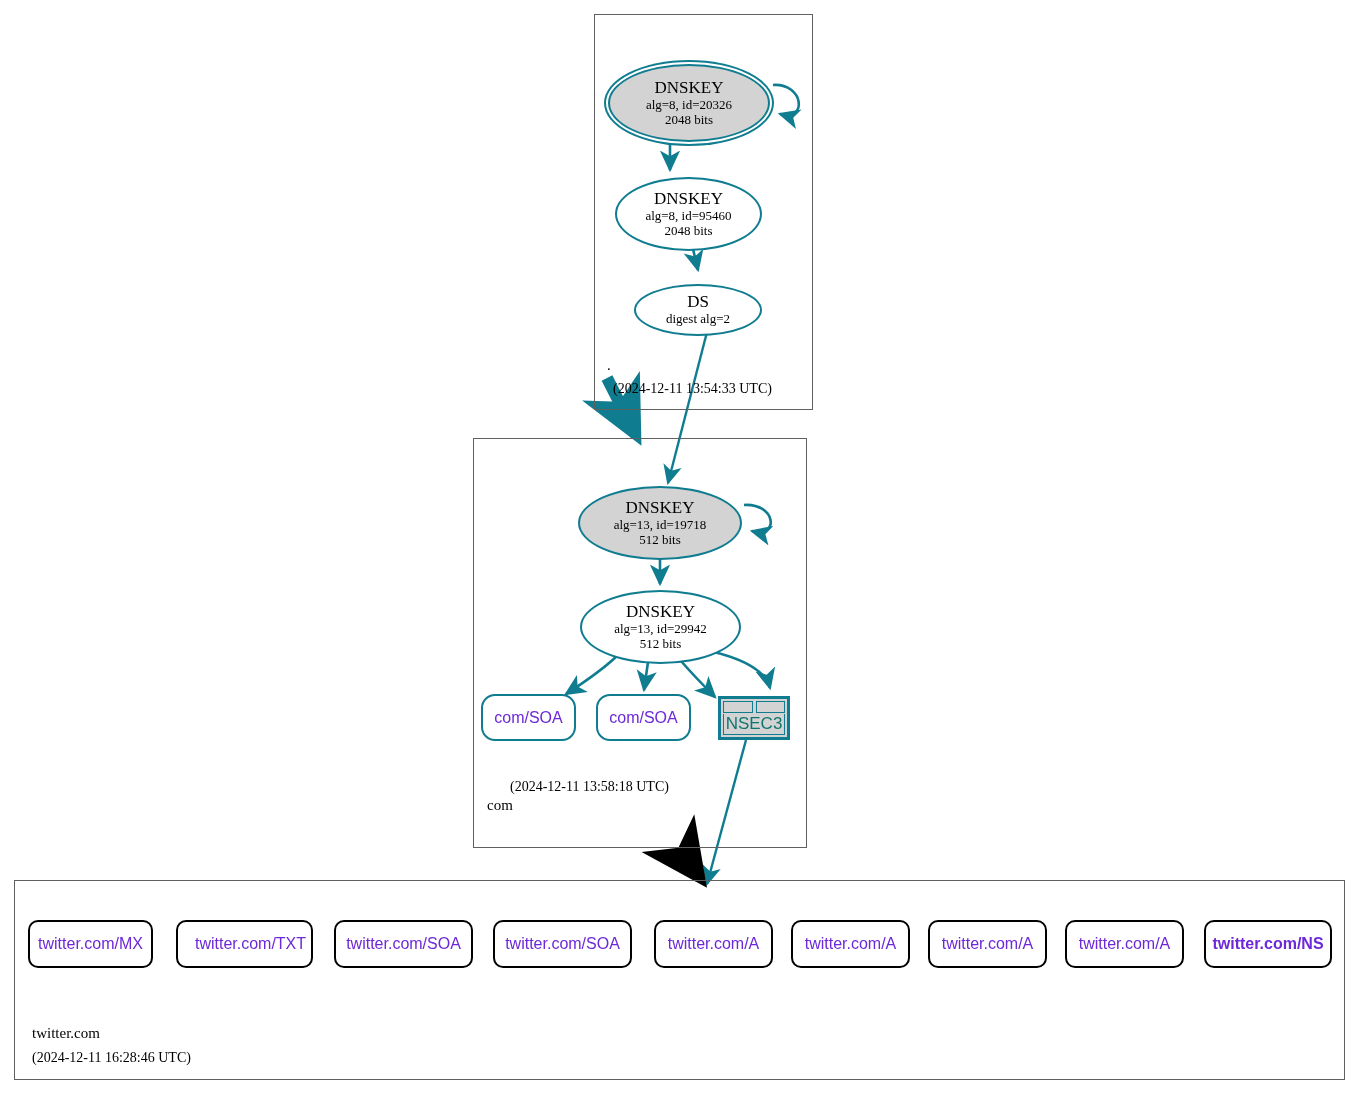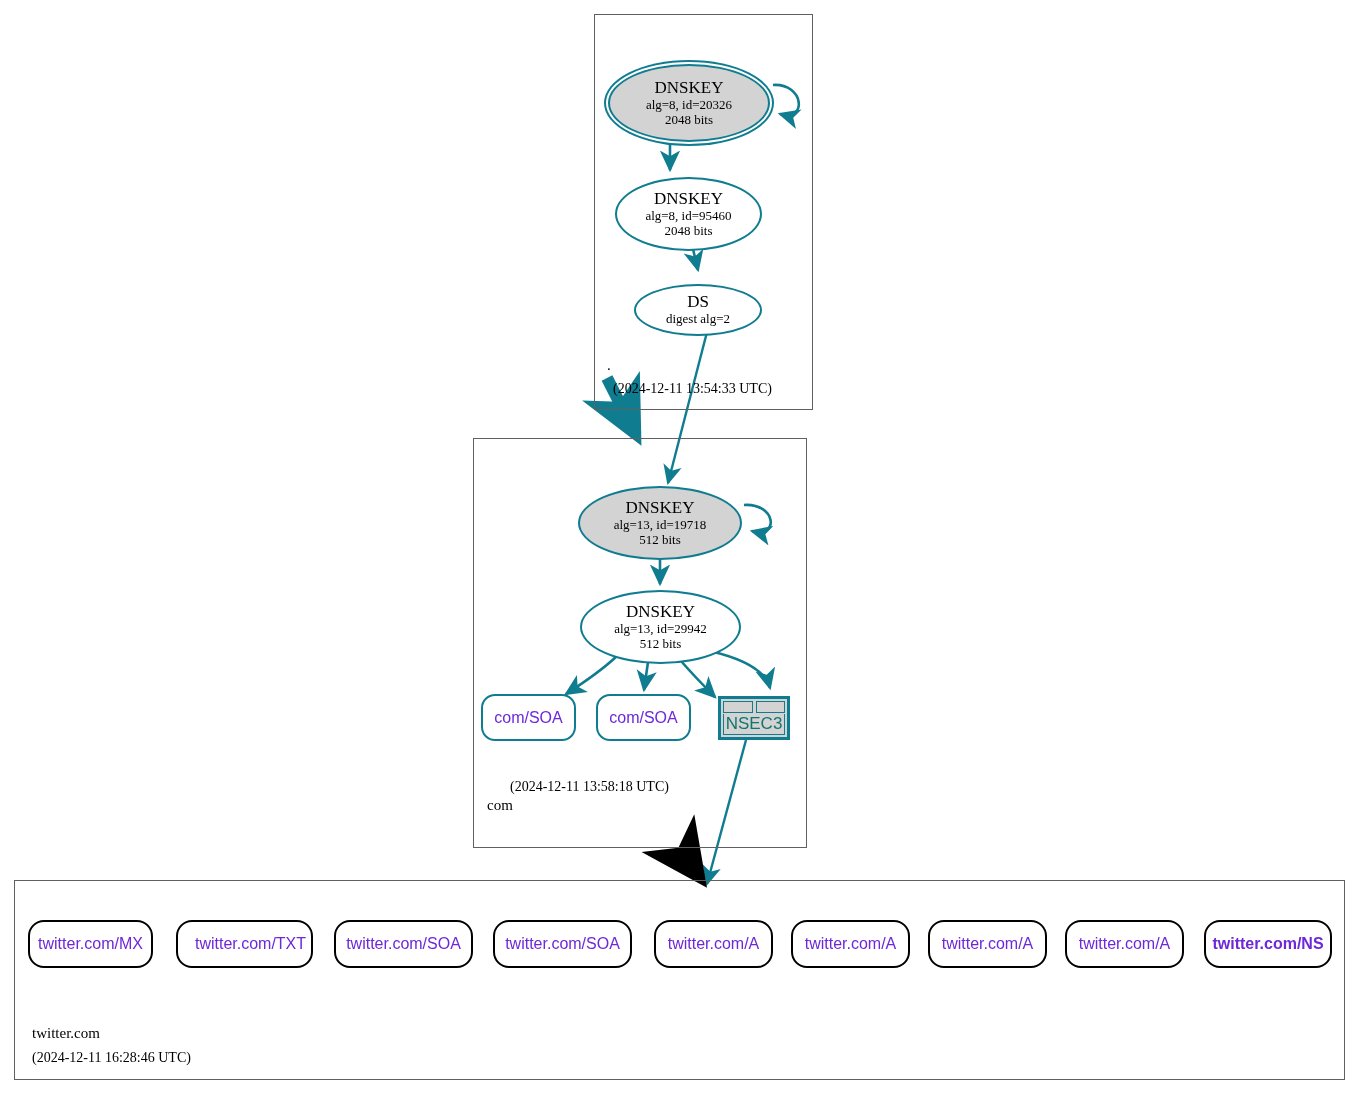--- a/index.html
+++ b/index.html
@@ -84,21 +84,21 @@
     display: flex;
     align-items: center;
     justify-content: center;
     font-family: "Liberation Sans", sans-serif;
     font-size: 16px;
     color: #6d28d9;
     white-space: nowrap;
   }
   .rrset.insecure {
     border: 2px solid #000000;
-    border-radius: 16px;
+    border-radius: 10px;
   }
   .nsec3 {
     position: absolute;
     box-sizing: border-box;
     border: 3px solid #0f7c90;
     background: #d3d3d3;
     display: flex;
     flex-direction: column;
     padding: 2px;
   }

